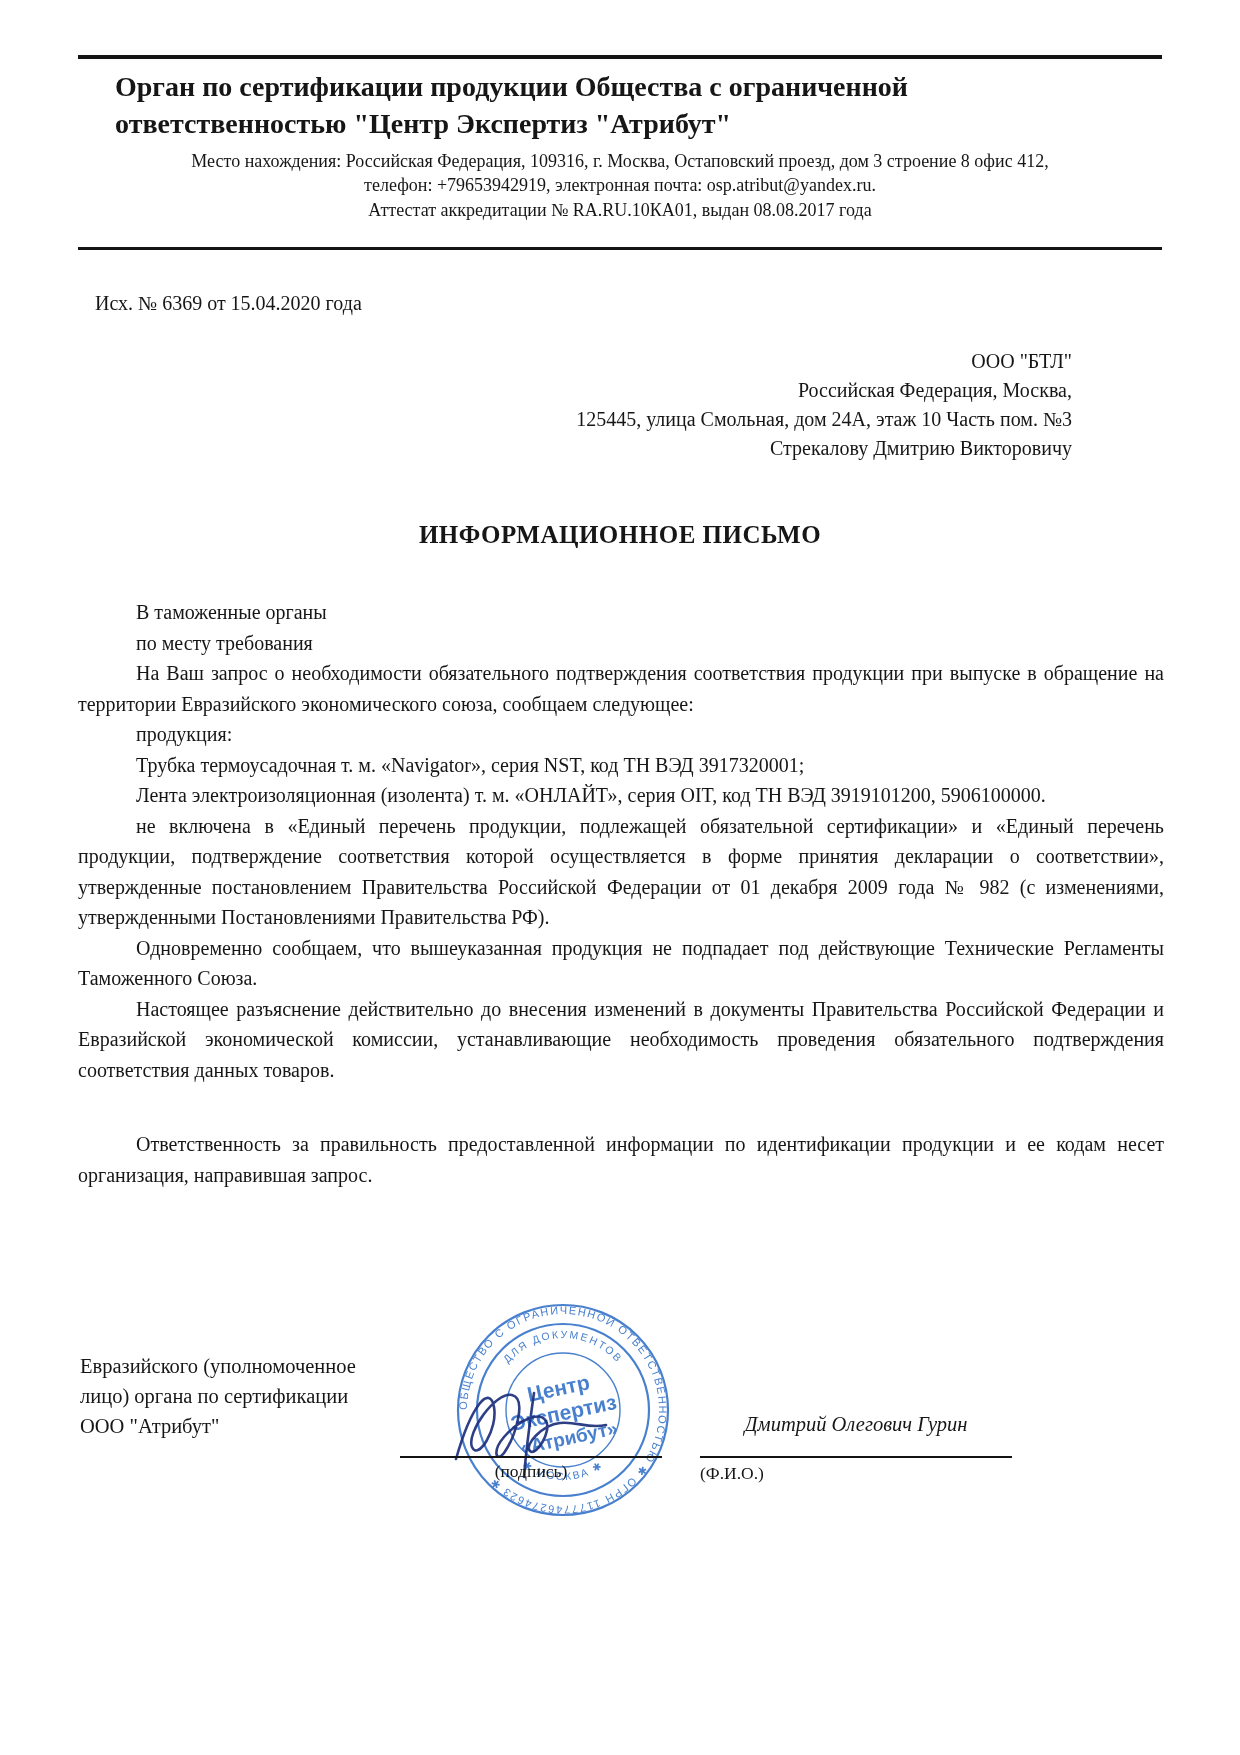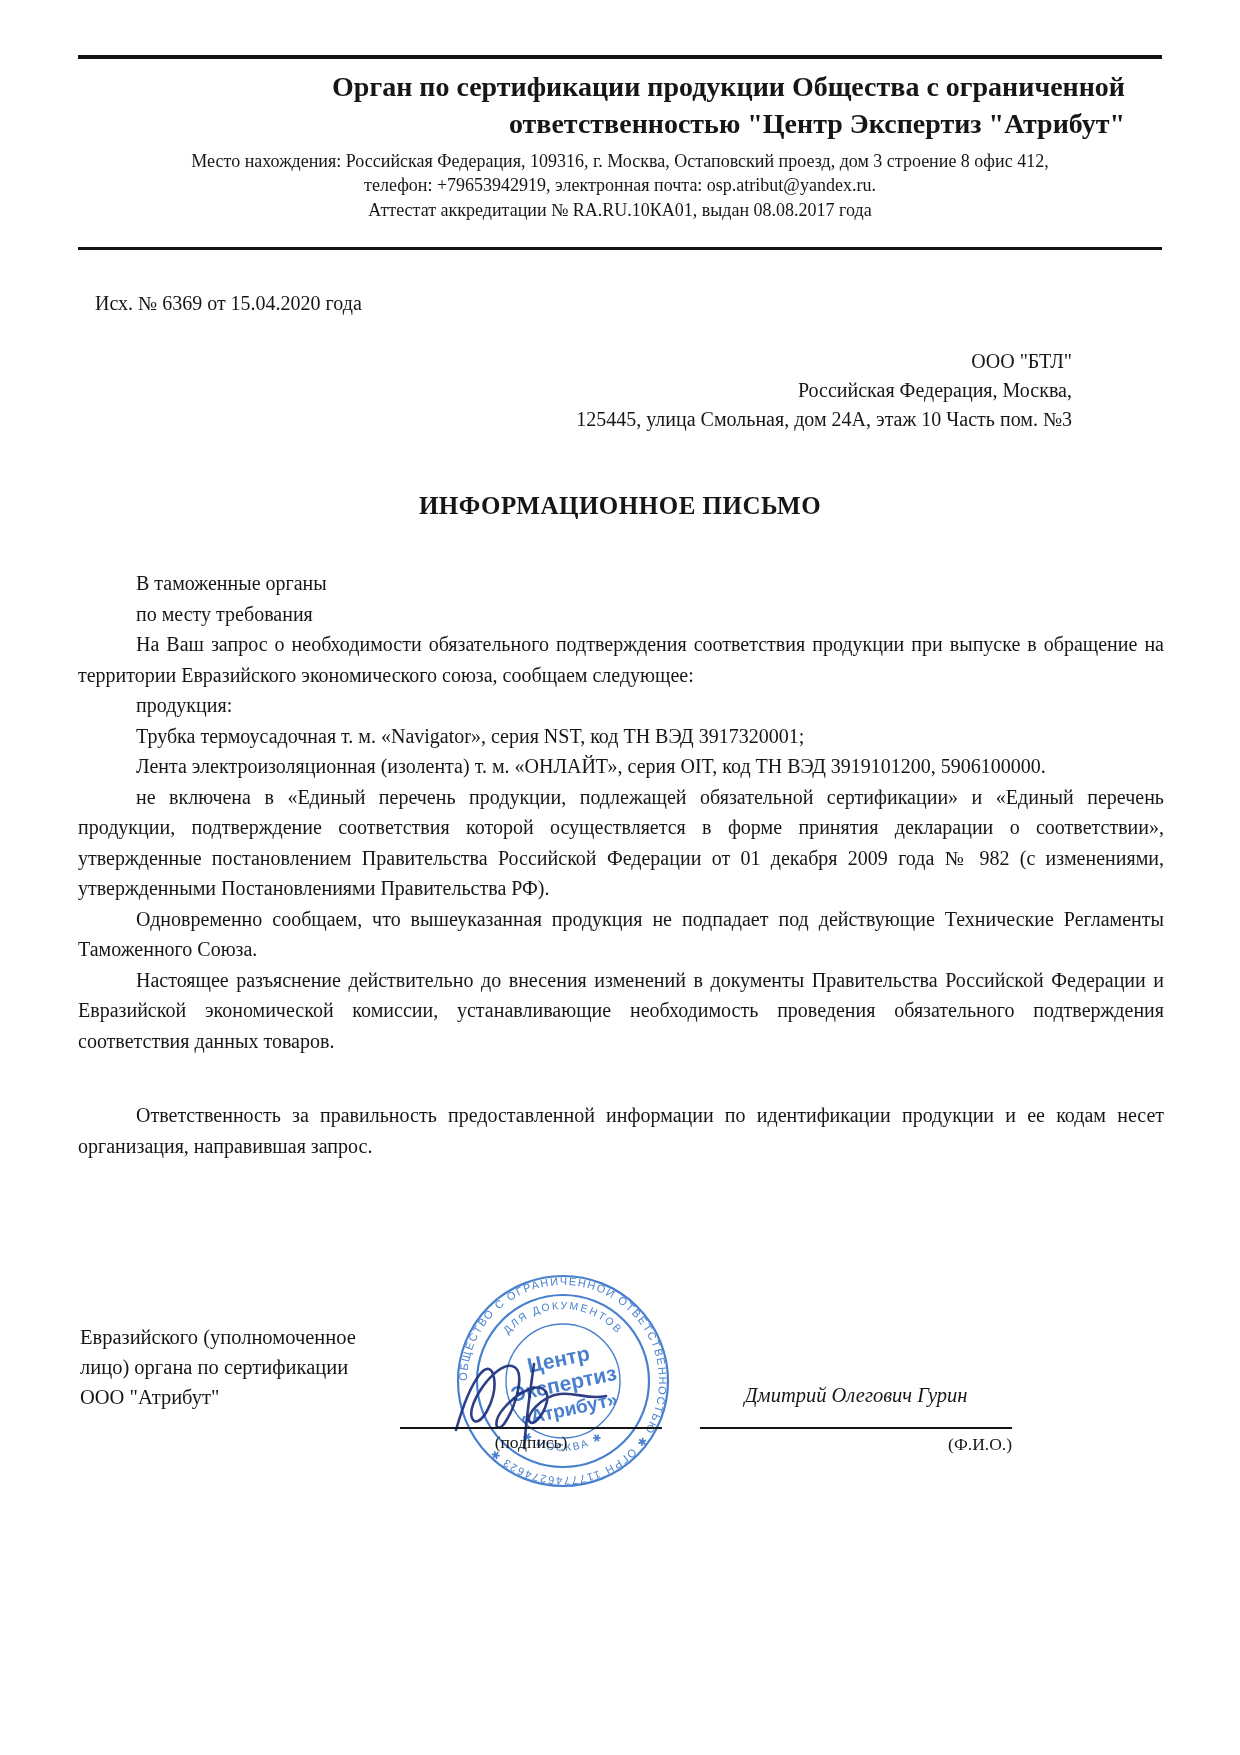--- a/index.html
+++ b/index.html
@@ -11,21 +11,21 @@
     height: 1755px;
     margin: 0 auto;
     background: #ffffff;
     overflow: hidden;
   }
   
   .rule-top { height: 4px; background: #141414; margin: 0 78px; }
   .rule-bottom { height: 3px; background: #141414; margin: 0 78px; }
   .page { padding-top: 55px; }
   .header-title {
-    text-align: right;
+    text-align: left;
     font-weight: bold;
     font-size: 28px;
     line-height: 1.32;
     margin: 10px 115px 6px 115px;
   }
   .header-contact {
     text-align: center;
     font-size: 18px;
     line-height: 1.36;
     margin: 0 90px;
@@ -104,21 +104,21 @@
     left: 700px;
     top: 111px;
     width: 312px;
     border-top: 2px solid #141414;
   }
   .sig-caption-right {
     position: absolute;
     left: 700px;
     top: 118px;
     width: 312px;
-    text-align: right;
+    text-align: left;
     font-size: 17.5px;
   }
   .stamp {
     position: absolute;
     left: 452px;
     top: -46px;
     width: 222px;
     height: 222px;
     opacity: 0.88;
   }
@@ -142,20 +142,21 @@
   <div class="header-contact">телефон: +79653942919, электронная почта: osp.atribut@yandex.ru.</div>
   <div class="header-contact last">Аттестат аккредитации № RA.RU.10КА01, выдан 08.08.2017 года</div>
   <div class="rule-bottom"></div>
 
   <div class="ref-line">Исх. № 6369 от 15.04.2020 года</div>
 
   <div class="recipient">
     <div>ООО "БТЛ"</div>
     <div>Российская Федерация, Москва,</div>
     <div>125445, улица Смольная, дом 24А, этаж 10 Часть пом. №3</div>
+    <div>Стрекалову Дмитрию Викторовичу</div>
   </div>
 
   <div class="letter-title">ИНФОРМАЦИОННОЕ ПИСЬМО</div>
 
   <div class="body-text">
     <p class="no-justify">В таможенные органы</p>
     <p class="no-justify">по месту требования</p>
     <p>На Ваш запрос о необходимости обязательного подтверждения соответствия продукции при выпуске в обращение на территории Евразийского экономического союза, сообщаем следующее:</p>
     <p class="no-justify">продукция:</p>
     <p class="no-justify">Трубка термоусадочная т. м. «Navigator», серия NST, код ТН ВЭД 3917320001;</p>

